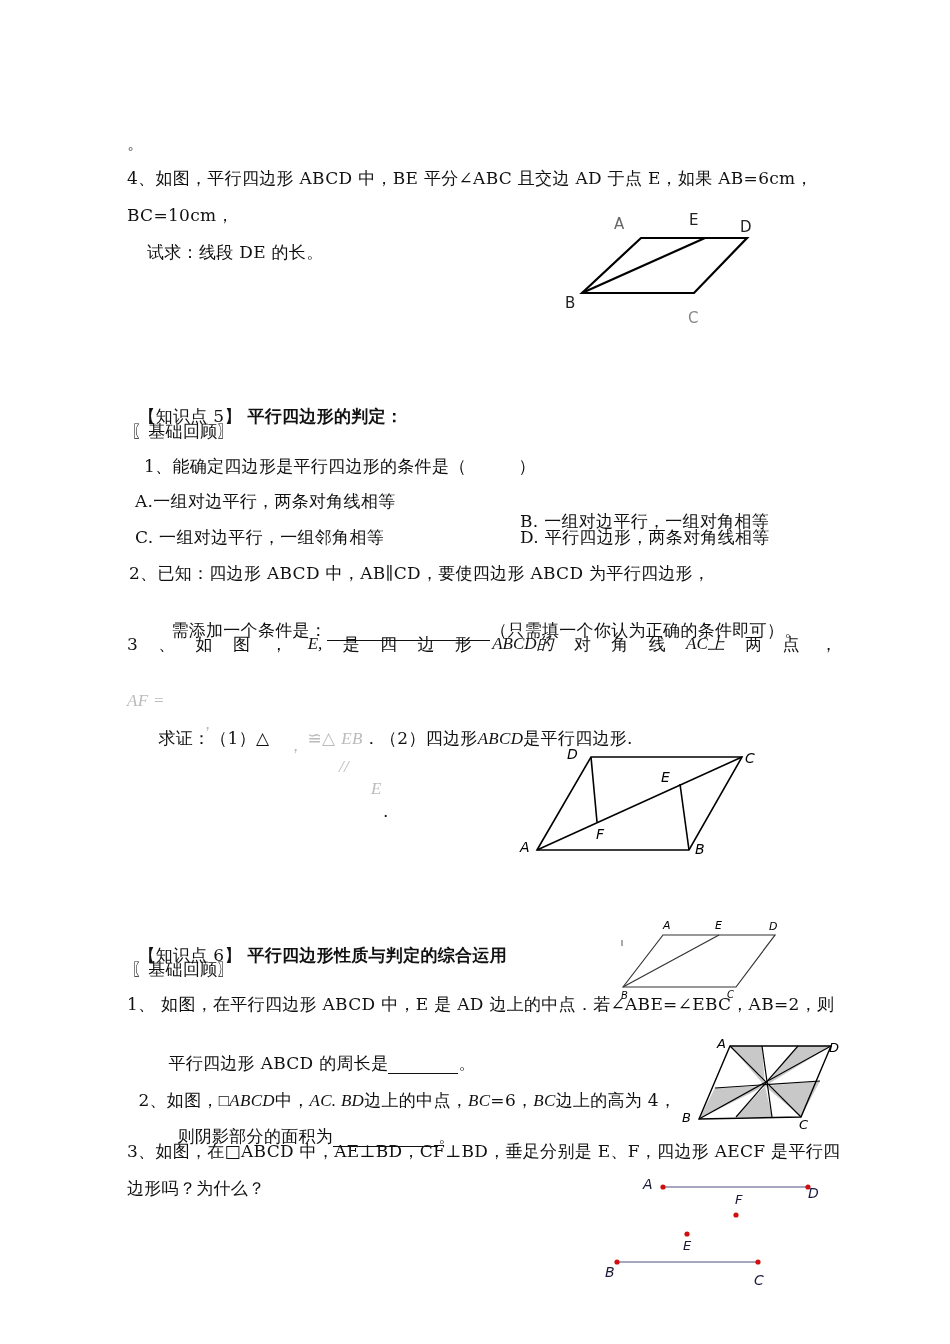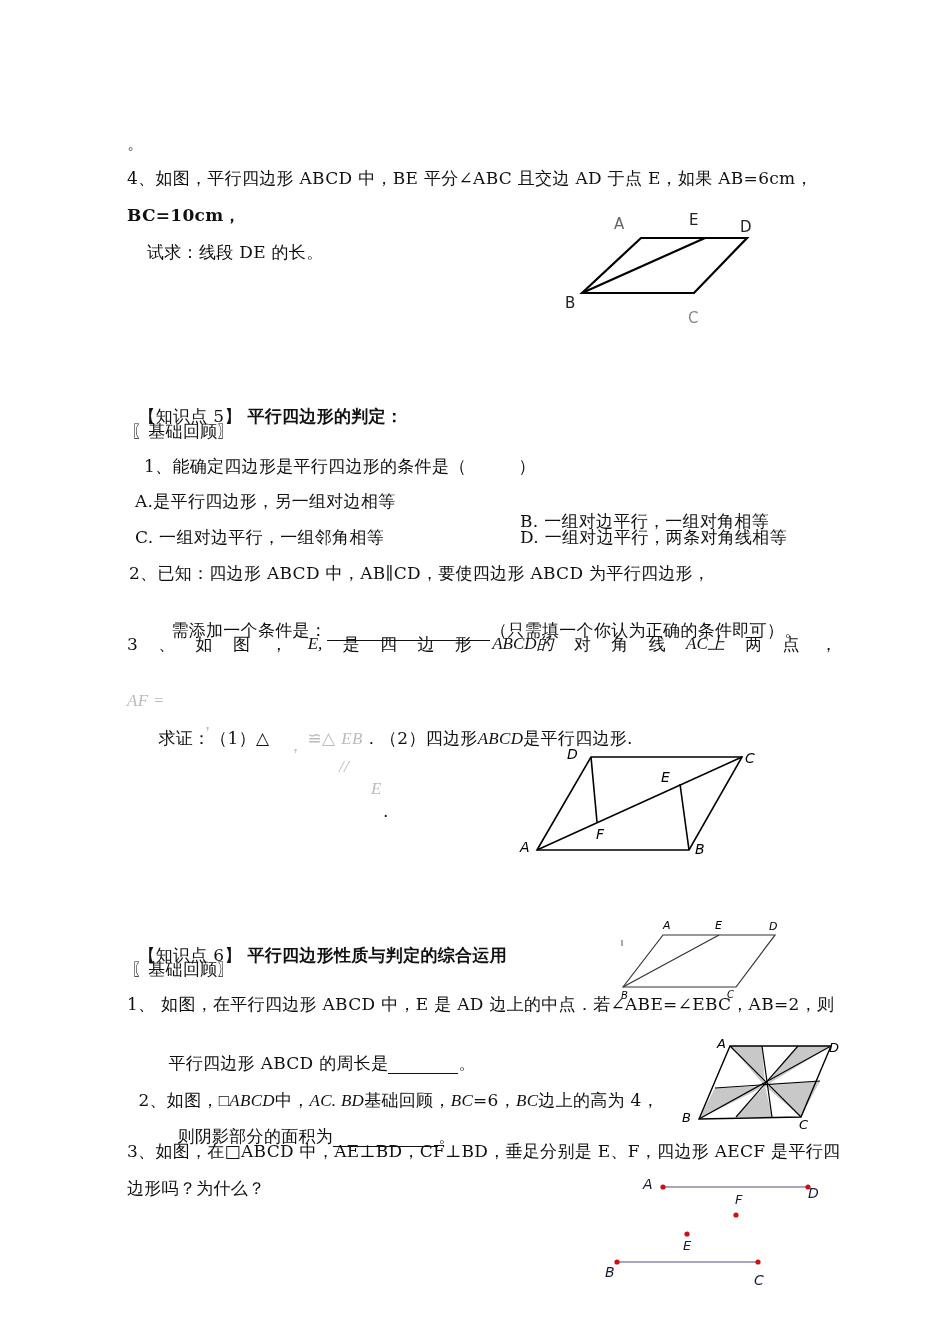--- a/index.html
+++ b/index.html
@@ -13,42 +13,42 @@
   .spread { position: absolute; display: flex; justify-content: space-between; font-size: 17px; line-height: 22px; }
   svg { position: absolute; overflow: visible; }
   svg text { font-family: "DejaVu Sans", "Liberation Sans", sans-serif; }
 </style>
 </head>
 <body>
 
 <div class="t" style="left:127px;top:132px;">。</div>
 
 <div class="t" style="left:127px;top:167px;">4、如图，平行四边形 ABCD 中，BE 平分∠ABC 且交边 AD 于点 E，如果 AB=6cm，</div>
-<div class="t" style="left:127px;top:204px;font-weight:bold;">BC=10cm，</div>
+<div class="t" style="left:127px;top:204px;">BC=10cm，</div>
 <div class="t" style="left:147px;top:241px;">试求：线段 DE 的长。</div>
 
 <svg style="left:560px;top:205px;" width="200" height="125" viewBox="0 0 200 125">
   <polygon points="22,88 81,33 187,33 134,88" fill="none" stroke="#000" stroke-width="2.2"></polygon>
   <line x1="22" y1="88" x2="145" y2="33" stroke="#000" stroke-width="2.2"></line>
   <text x="54" y="24" font-size="15" fill="#666">A</text>
   <text x="129" y="20" font-size="15" fill="#222">E</text>
   <text x="180" y="27" font-size="15" fill="#222">D</text>
   <text x="5" y="103" font-size="15" fill="#222">B</text>
   <text x="128" y="118" font-size="15" fill="#888">C</text>
 </svg>
 
 <div class="t" style="left:127px;top:383px;">
   <span>【知识点 5】</span><span> </span><span class="bold">平行四边形的判定：</span>
 </div>
 <div class="t" style="left:131px;top:420px;">〖基础回顾〗</div>
 <div class="t" style="left:127px;top:455px;margin-left:17px;">1、能确定四边形是平行四边形的条件是（　　　）</div>
-<div class="t" style="left:135px;top:490px;">A.是平行四边形，另一组对边相等</div>
+<div class="t" style="left:135px;top:490px;">A.一组对边平行，两条对角线相等</div>
 <div class="t" style="left:520px;top:490px;margin-top:20px;">B. 一组对边平行，一组对角相等</div>
 <div class="t" style="left:135px;top:526px;">C. 一组对边平行，一组邻角相等</div>
-<div class="t" style="left:520px;top:526px;">D. 一组对边平行，两条对角线相等</div>
+<div class="t" style="left:520px;top:526px;">D. 平行四边形，两条对角线相等</div>
 
 <div class="t" style="left:129px;top:562px;">2、已知：四边形 ABCD 中，AB∥CD，要使四边形 ABCD 为平行四边形，</div>
 <div class="t" style="left:160px;top:597px;">
   <span>需添加一个条件是：</span><span class="blank" style="width:163px;"></span><span>（只需填一个你认为正确的条件即可）。</span>
 </div>
 
 <div class="spread" style="left:127px;top:633px;width:710px;">
   <span>3</span>
   <span>、</span>
   <span>如</span>
@@ -110,21 +110,21 @@
   <text x="6" y="84" font-size="10" font-style="italic">B</text>
   <text x="112" y="83" font-size="10" font-style="italic">C</text>
 </svg>
 
 <div class="t" style="left:127px;top:993px;">1、 如图，在平行四边形 ABCD 中，E 是 AD 边上的中点．若∠ABE=∠EBC，AB=2，则</div>
 <div class="t" style="left:157px;top:1030px;">
   <span>平行四边形 ABCD 的周长是</span><span class="blank" style="width:70px;"></span><span>。</span>
 </div>
 
 <div class="t" style="left:127px;top:1067px;">
-  <span>2、如图，</span><span class="it">□ABCD</span><span>中，</span><span class="it">AC. BD</span><span>基础回顾，</span><span class="it">BC</span><span>=6，</span><span class="it">BC</span><span>边上的高为 4，</span>
+  <span>2、如图，</span><span class="it">□ABCD</span><span>中，</span><span class="it">AC. BD</span><span>边上的中点，</span><span class="it">BC</span><span>=6，</span><span class="it">BC</span><span>边上的高为 4，</span>
 </div>
 <div class="t" style="left:166px;top:1103px;">
   <span>则阴影部分的面积为</span><span class="blank" style="width:105px;"></span><span>。</span>
 </div>
 
 <svg style="left:675px;top:1035px;" width="175" height="95" viewBox="0 0 175 95">
 
   <polygon points="55,11 87,11 90,51" fill="#c8c8c8"></polygon>
   <polygon points="123,11 156,11 90,51" fill="#c8c8c8"></polygon>
   <polygon points="90,51 145,46 126,82" fill="#c8c8c8"></polygon>

